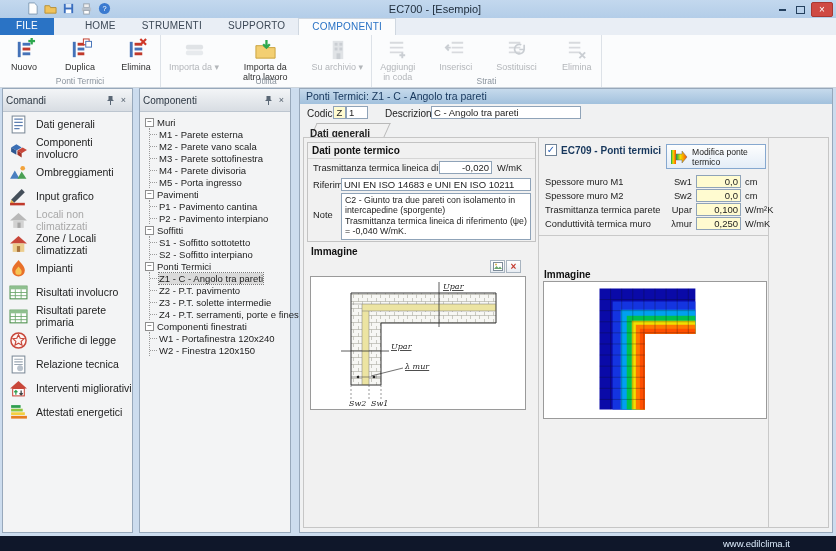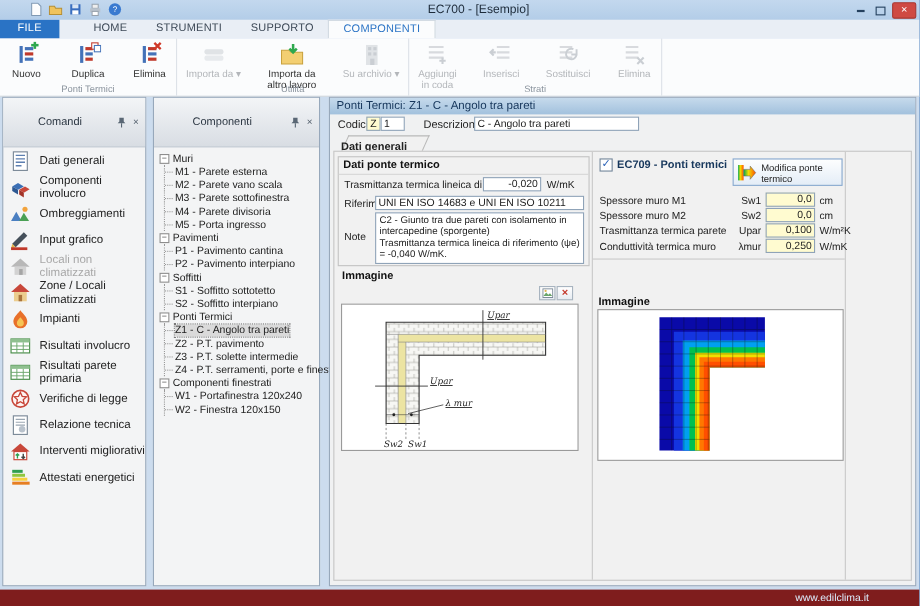--- a/index.html
+++ b/index.html
@@ -23,21 +23,21 @@
   .ribbon{position:absolute;left:0;top:35px;width:836px;height:52px;background:#fbfcfd;border-bottom:1px solid #cdd5dd;display:flex;}
   .rgroup{position:relative;border-right:1px solid #dde2e8;display:flex;align-items:flex-start;padding:2px 6px 12px 6px;gap:20px;}
   .rgl{position:absolute;bottom:1px;left:0;right:0;text-align:center;font-size:8.5px;color:#8b949e;}
   .rbtn{min-width:32px;display:flex;flex-direction:column;align-items:center;font-size:9px;color:#333;text-align:center;line-height:1.12;padding:1px 2px;}
   .rbtn .rlbl{white-space:pre-line;}
   .rbtn svg{width:23px;height:23px;margin-bottom:1px;}
   .rbtn.disabled{color:#b3b6ba;}
   .rbtn.disabled svg{opacity:.5;}
   
   .panel{position:absolute;background:#f3f4f5;border:1px solid #97a8bb;box-sizing:border-box;}
-  .phead{height:14px;background:linear-gradient(#f3f5f7,#d8dde3);border-bottom:1px solid #bcc5cf;display:flex;align-items:center;padding:15px 3px;font-size:10px;color:#2b3642;text-align:center;}
+  .phead{height:14px;background:linear-gradient(#f3f5f7,#d8dde3);border-bottom:1px solid #bcc5cf;display:flex;align-items:center;padding:4px 3px;font-size:10px;color:#2b3642;}
   .ptitle{flex:1;}
   .hbtn{width:11px;height:11px;display:flex;align-items:center;justify-content:center;font-size:9px;color:#54606d;margin-left:2px;}
   .comandi{left:2px;top:88px;width:131px;height:445px;}
   .citem{display:flex;align-items:center;height:24px;padding-left:6px;font-size:10.5px;color:#222;}
   .citem svg{width:19px;height:19px;margin-right:8px;flex:none;}
   .citem.disabled{color:#a8a8a8;}
   .componenti{left:139px;top:88px;width:152px;height:445px;}
   .tree{padding:4px 2px 0 5px;font-size:9.5px;color:#222;}
   .troot{height:12px;display:flex;align-items:center;}
   .exp{width:9px;height:9px;box-sizing:border-box;border:1px solid #8d8d8d;background:#fff;font-size:8px;line-height:6px;text-align:center;color:#444;margin-right:3px;flex:none;}
@@ -67,21 +67,21 @@
   .tinybtn{position:absolute;width:15px;height:13px;border:1px solid #a8b4c0;background:linear-gradient(#ffffff,#e7ecf2);display:flex;align-items:center;justify-content:center;box-sizing:border-box;}
   .tinybtn svg{width:10px;height:9px;}
   .xred{color:#c43a2e;font-size:10px;font-weight:bold;line-height:1;}
   .chk{position:absolute;width:12px;height:12px;box-sizing:border-box;border:1px solid #6f8296;background:#fff;font-size:10px;line-height:10px;text-align:center;color:#2a62b8;}
   .ecl{position:absolute;font-size:10px;font-weight:bold;color:#17375c;}
   .modbtn{position:absolute;display:flex;align-items:center;gap:4px;border:1px solid #86a8cf;background:linear-gradient(#fdfefe,#e4edf7);box-sizing:border-box;padding:0 3px;font-size:8.6px;color:#222;}
   .modbtn svg{width:18px;height:18px;flex:none;}
   .unit{position:absolute;font-size:9.3px;color:#222;}
   .sym{position:absolute;font-size:9.3px;color:#222;text-align:right;}
   
-  .statusbar{position:absolute;left:0;top:536px;width:836px;height:15px;background:#7f1d1d;}
+  .statusbar{position:absolute;left:0;top:536px;width:836px;height:15px;background:#0f172a;}
   .slink{position:absolute;right:46px;top:2px;font-size:9.5px;color:#dcebfb;}
 </style>
 </head>
 <body>
 
 <div class="app">
 
   <div class="titlebar">
     <div class="qicons">
       <svg class="qicon" viewBox="0 0 14 14">

